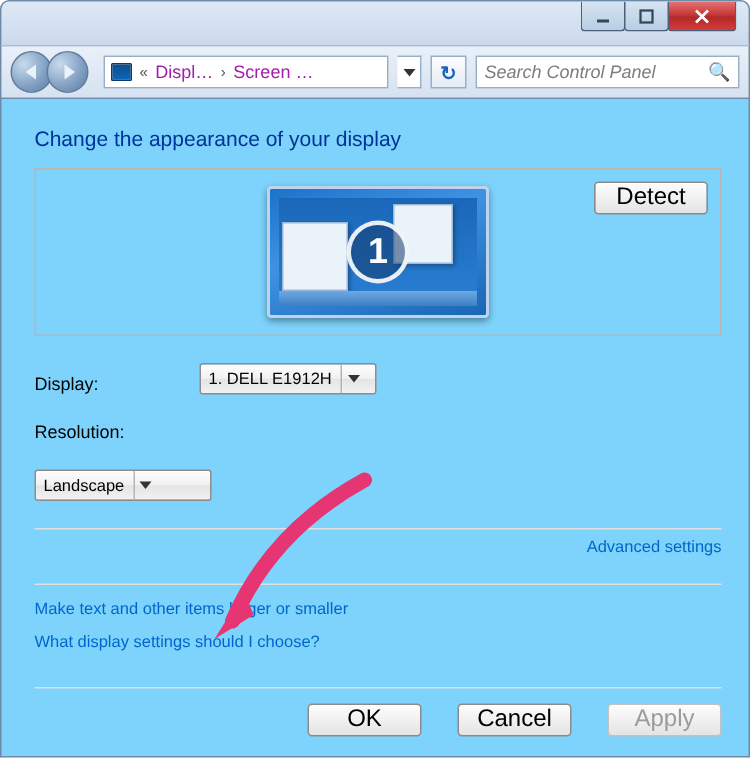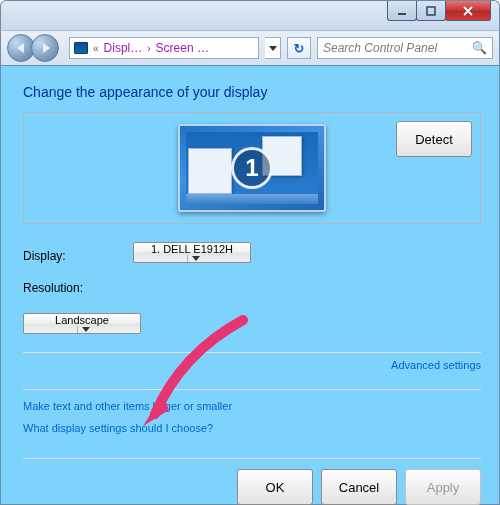--- a/index.html
+++ b/index.html
@@ -170,48 +170,48 @@
     width:42px;height:42px;border-radius:50%;
     border:3px solid rgba(255,255,255,0.9);
     background:rgba(20,60,110,0.55);
     color:#fff;font-size:24px;font-weight:600;
     display:flex;align-items:center;justify-content:center;
   }
   .side-btns {
     position:absolute;top:8px;right:8px;display:flex;flex-direction:column;gap:8px;
   }
   .w7btn {
-    min-width:76px;height:36px;
+    min-width:76px;height:22px;
     border:1px solid #8b8b8b;border-radius:3px;
     background:linear-gradient(#fdfdfd,#e4e4e4);
-    font-size:13px;padding:0 10px;
+    font-size:16px;padding:0 10px;
     display:flex;align-items:center;justify-content:center;
     color:#000;
   }
   .w7btn.disabled{color:#9b9b9b;border-color:#c2c2c2;}
   
   .ctl-row{display:flex;align-items:flex-end;margin-top:18px;}
   .ctl-label{width:110px;}
   .combo{
     height:21px;border:1px solid #8d8d8d;border-radius:2px;
     background:linear-gradient(#fefefe 0%,#f1f1f1 48%,#e4e4e4 52%,#f2f2f2 100%);
-    display:flex;align-items:center;padding:0 5px;font-size:11px;position:relative;flex-direction:column;
+    display:flex;align-items:center;padding:0 5px;font-size:11px;position:relative;
   }
   .combo .dd{
     width:16px;height:19px;border-left:1px solid #b5b5b5;margin-left:6px;
     display:flex;align-items:center;justify-content:center;
   }
   .combo .dd .tri{width:0;height:0;border-left:4px solid transparent;border-right:4px solid transparent;border-top:5px solid #333;}
   .combo.small{width:118px;}
   .combo.med{width:200px;}
   hr.divider{border:none;border-top:1px solid #e0e0e0;margin:18px 0 6px 0;}
   .adv-link{color:#0066cc;text-align:right;font-size:11px;}
   .link{color:#0066cc;font-size:11px;display:block;margin-top:10px;}
   .bottom-btns{
-    display:flex;justify-content:flex-end;gap:8px;margin-top:24px;
+    display:flex;justify-content:flex-end;gap:24px;margin-top:24px;
     border-top:1px solid #e0e0e0;padding-top:10px;
   }
   
   .arrow-annot{position:absolute;left:138px;top:248px;pointer-events:none;}
 </style>
 </head>
 <body>
 
 <div class="titlebar">
   <div class="title-btns">

